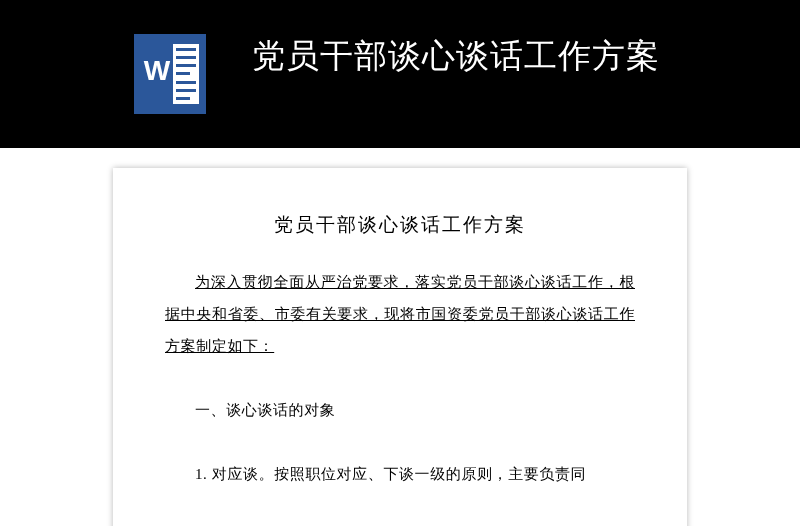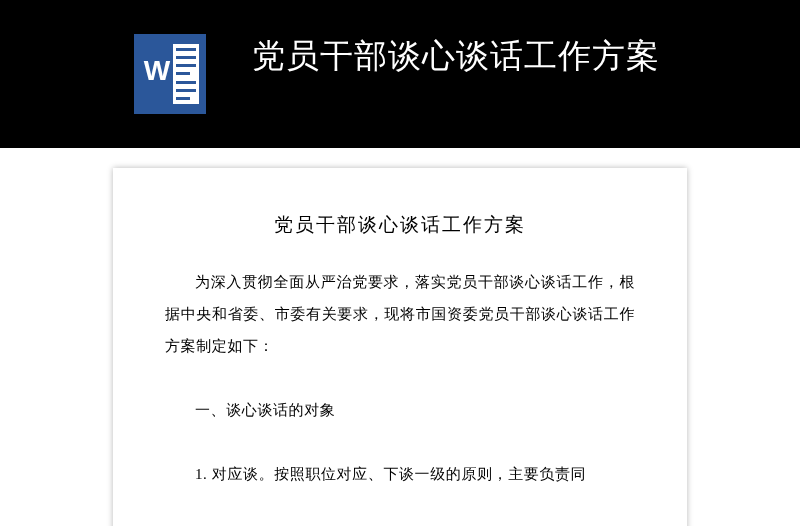--- a/index.html
+++ b/index.html
@@ -120,21 +120,21 @@
   }
   .doc-body p {
     margin: 0 0 2px 0;
     font-size: 15px;
     line-height: 32px;
     color: #000000;
     letter-spacing: 0.6px;
     text-align: justify;
     font-family: "Liberation Serif", serif;
   }
-  .doc-body p.indent { text-indent: 30px; }
+  .doc-body p.indent { text-indent: 30px; text-decoration: underline; }
   .doc-body p.indent2 { text-indent: 30px; margin-top: 32px; }
 </style>
 </head>
 <body>
 
 <div class="page">
 
   <div class="header" style="background: rgb(0, 0, 0);">
     <div class="doc-icon">
       <span class="w-letter">W</span>

